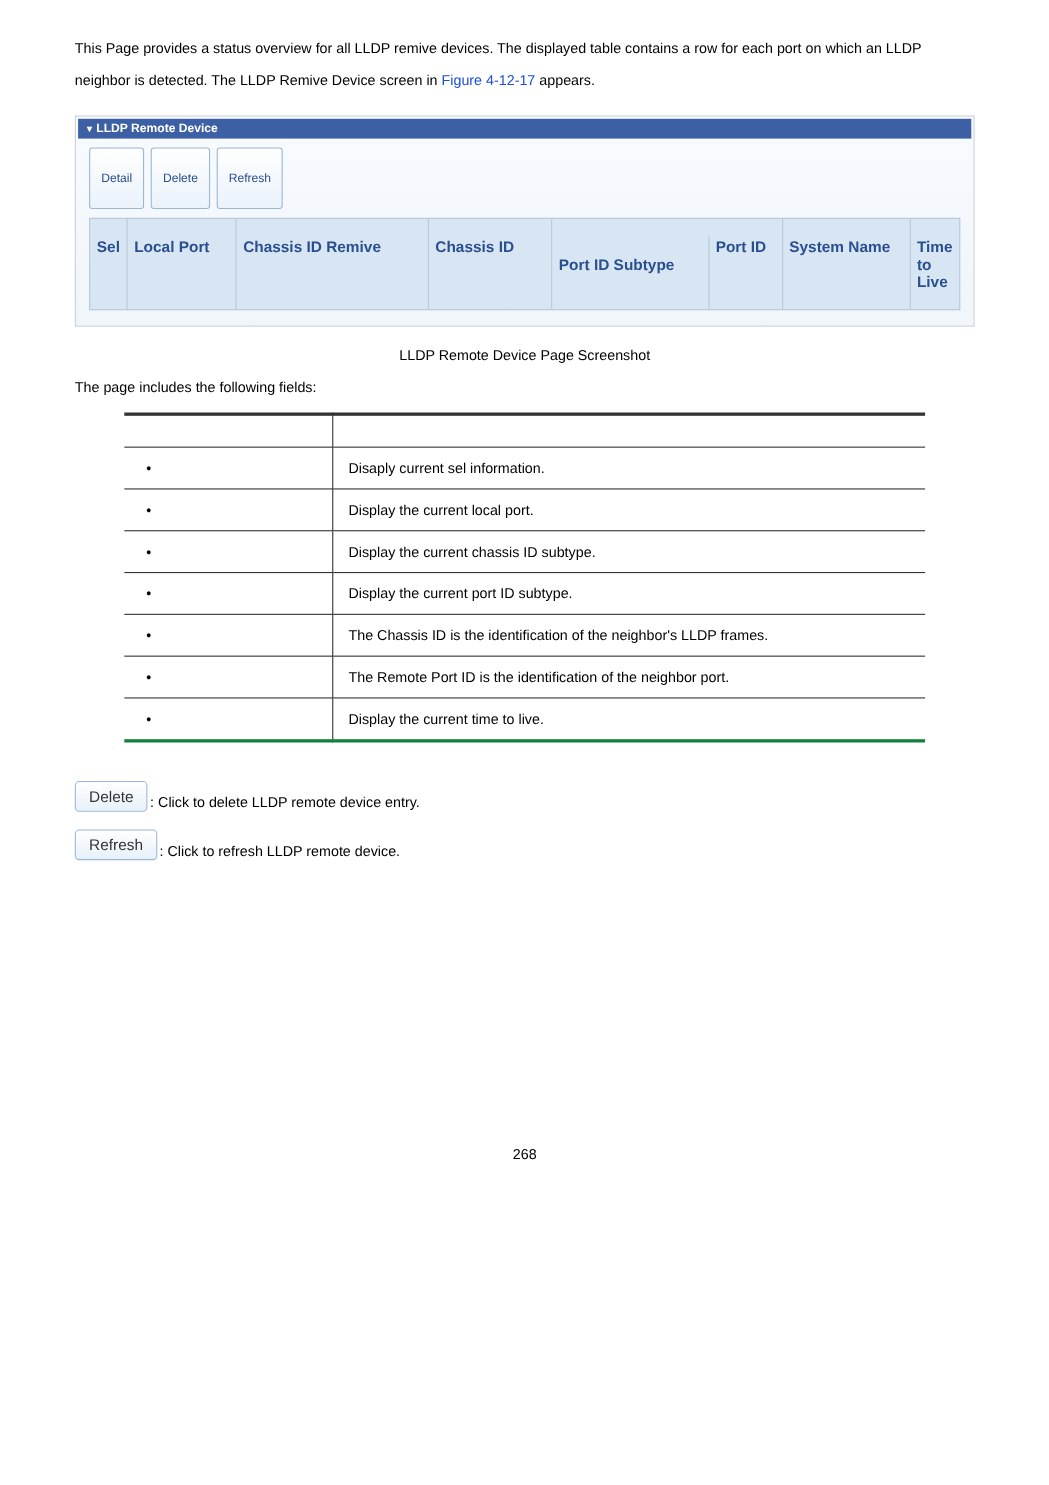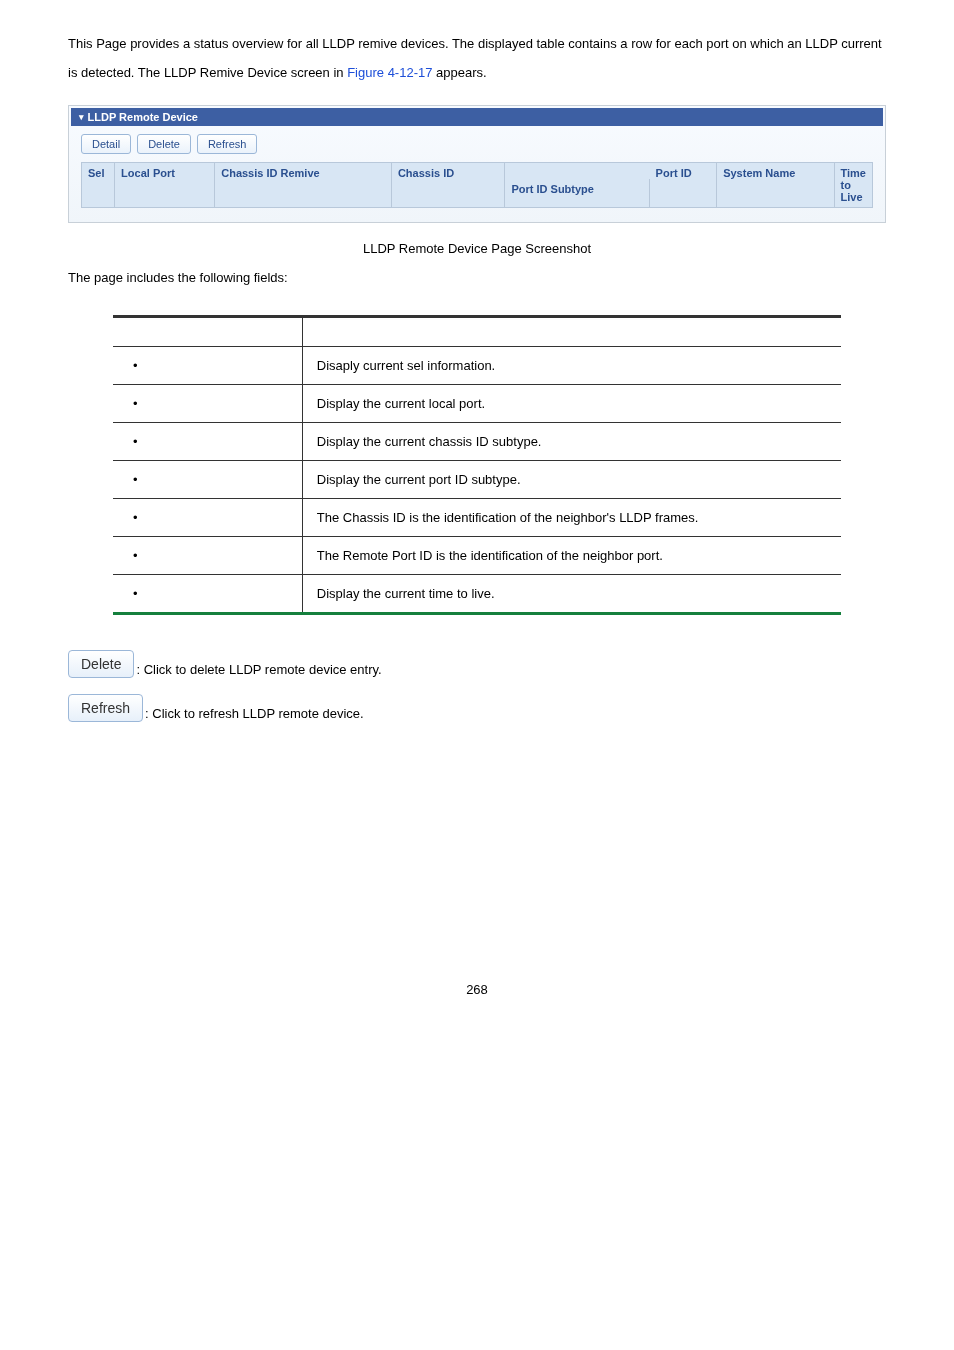--- a/index.html
+++ b/index.html
@@ -45,56 +45,56 @@
       padding: 8px 10px 8px 10px;
       display: flex;
       gap: 6px;
     }
     .ui-btn {
       display: inline-block;
       border: 1px solid #9bb7d8;
       background: linear-gradient(#ffffff, #eaf2fb);
       color: #2a4f8f;
       font-size: 11px;
-      padding: 3px 10px;
+      padding: 21px 10px;
       border-radius: 3px;
       cursor: pointer;
     }
     .grid-header {
       display: flex;
       margin: 0 10px;
       background: #d8e6f4;
       border: 1px solid #b8c8da;
     }
     .grid-header > div {
       border-right: 1px solid #b8c8da;
       color: #2a4f8f;
-      font-size: 11px;
+      font-size: 14px;
       font-weight: bold;
-      padding: 4px 6px;
+      padding: 17px 6px;
     }
     .grid-header > div:last-child {
       border-right: none;
     }
     .col-sel { width: 34px; }
     .col-local { width: 104px; }
     .col-chsub { width: 184px; }
     .col-chid { width: 118px; }
     .col-pidsub { width: 150px; margin-top: 16px; }
     .col-pid { width: 70px; }
     .col-sys { width: 122px; }
     .col-ttl { flex: 1; }
     .caption {
       text-align: center;
       font-family: Helvetica, Arial, sans-serif;
       font-size: 13px;
       margin: 8px 0 14px 0;
     }
     .fields-intro {
-      margin-bottom: 30px;
+      margin-bottom: 16px;
     }
     .fields-table {
       width: calc(100% - 90px);
       margin: 0 45px 35px 45px;
       border-collapse: collapse;
       border-top: 3px solid #333;
       border-bottom: 3px solid #15803d;
     }
     .fields-table thead td {
       height: 30px;
@@ -137,21 +137,21 @@
     .page-num {
       text-align: center;
       margin-top: 260px;
       font-size: 13px;
     }
   </style>
 </head>
 <body>
 
 <p class="intro">
-  <span>This Page provides a status overview for all LLDP remive devices. The displayed table contains a row for each port on which an LLDP current is detected. The LLDP Remive Device screen in </span><span class="link">Figure 4-12-17</span><span> appears.</span>
+  <span>This Page provides a status overview for all LLDP remive devices. The displayed table contains a row for each port on which an LLDP neighbor is detected. The LLDP Remive Device screen in </span><span class="link">Figure 4-12-17</span><span> appears.</span>
 </p>
 
 <div class="panel-outer">
   <div class="panel-title-bar">
     <span class="chev">▾</span>
     <span>LLDP Remote Device</span>
   </div>
   <div class="btn-row">
     <span class="ui-btn">Detail</span>
     <span class="ui-btn">Delete</span>

